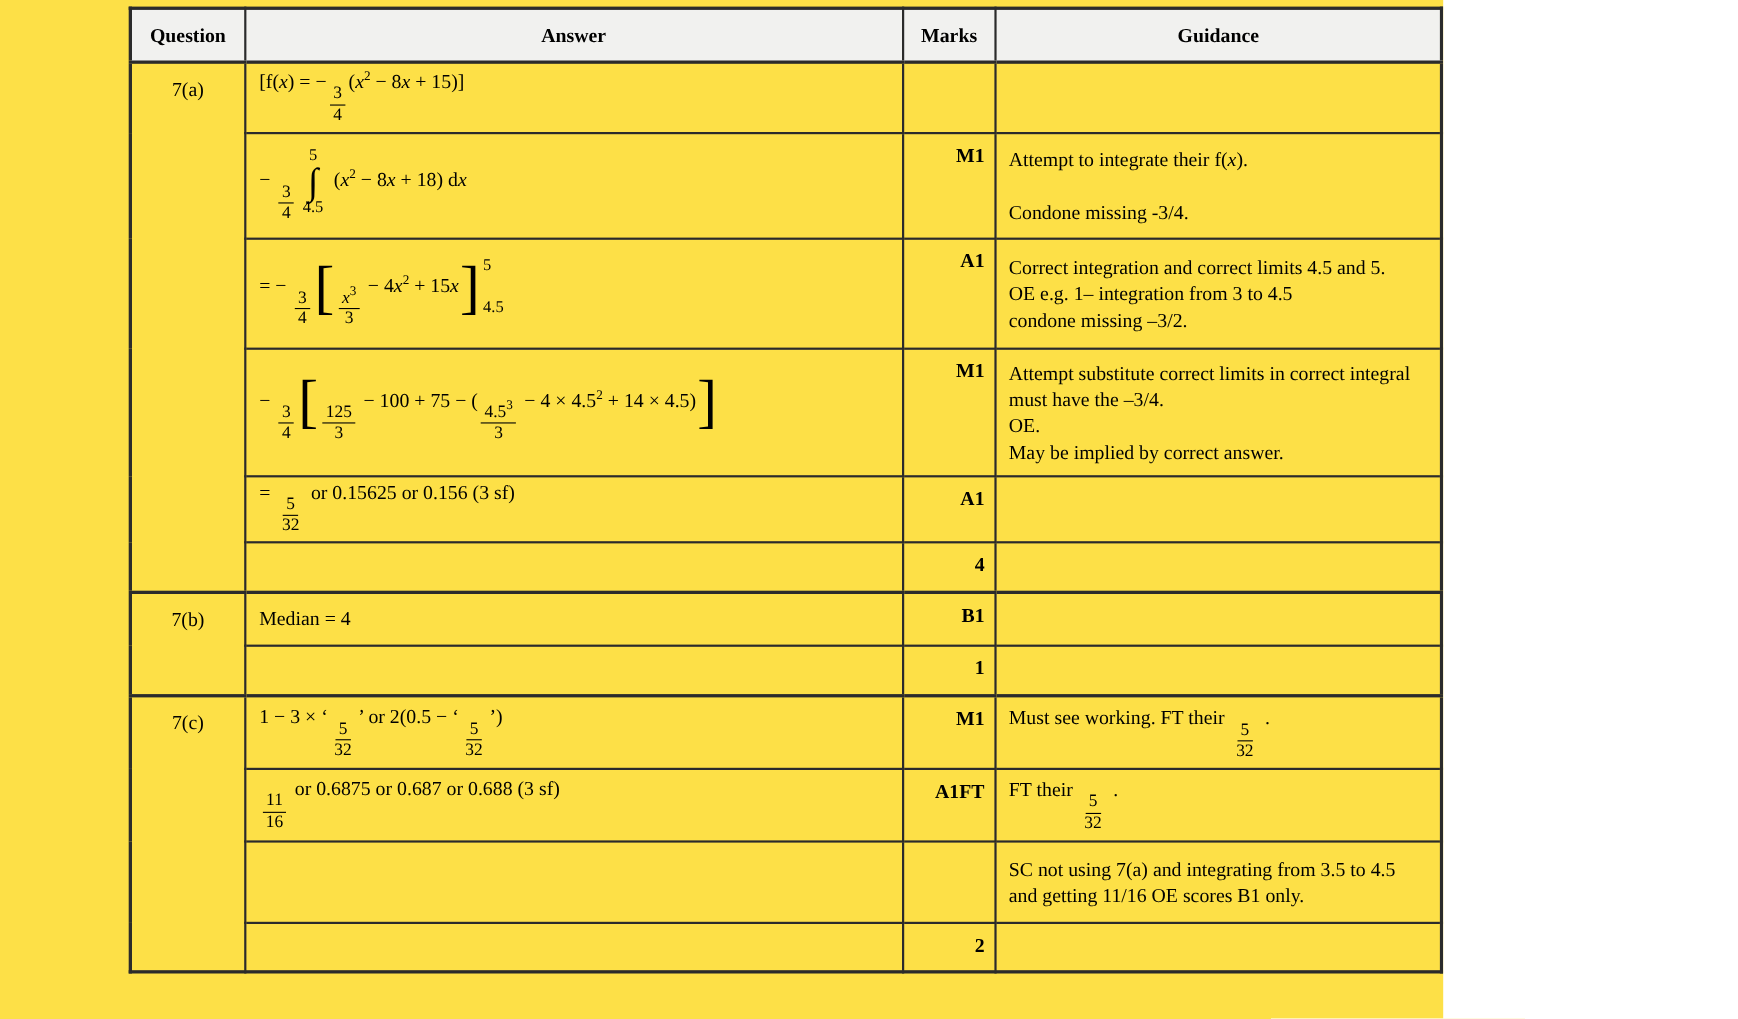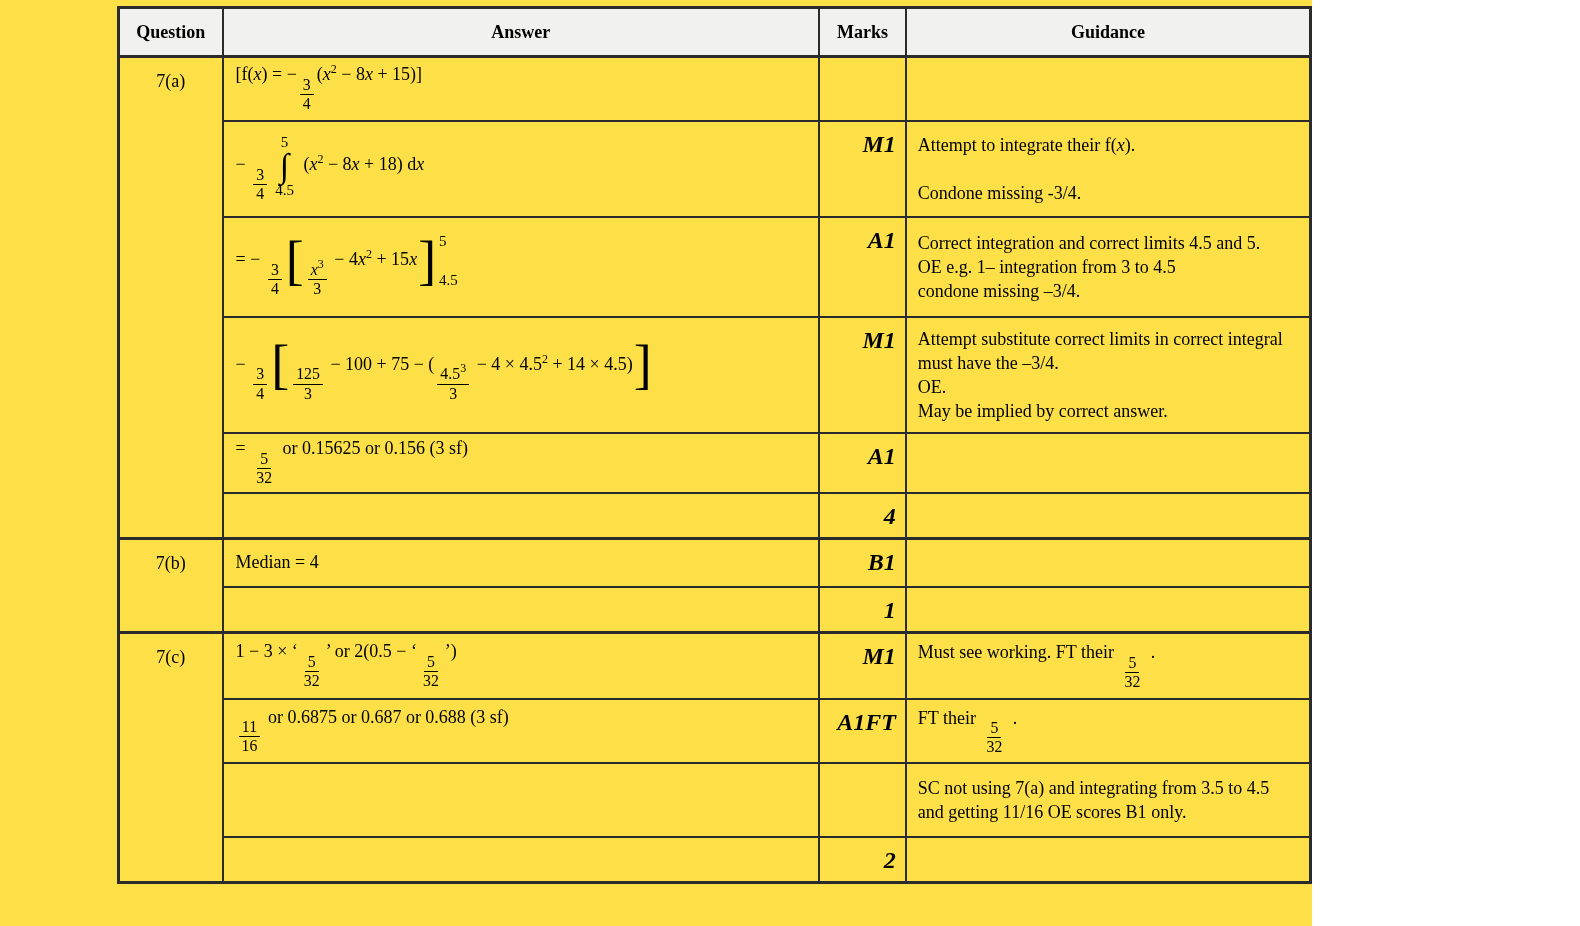--- a/index.html
+++ b/index.html
@@ -6,21 +6,21 @@
   .page{position:relative;width:1312px;height:926px;background:#fde047;overflow:hidden;
         font-family:"Liberation Serif","DejaVu Serif",serif;color:#000;}
   table.ms{position:absolute;left:117px;top:6px;border-collapse:collapse;table-layout:fixed;
            border:3px solid #2b2b2b;}
   .ms th,.ms td{border:2px solid #2b2b2b;padding:0;}
   .ms thead th{background:#f1f1ef;height:46px;font-size:18px;font-weight:bold;
                text-align:center;vertical-align:middle;border-bottom:3px solid #2b2b2b;}
   tr.block-start td{border-top:3px solid #2b2b2b;}
   td.qcell{text-align:center;vertical-align:top;padding-top:13px;font-size:18px;}
   td.acell{vertical-align:middle;text-align:left;padding-left:12px;padding-right:6px;font-size:18px;}
-  td.mcell{vertical-align:top;text-align:right;padding:9px 9px 0 15px;font-size:24px;font-weight:bold;font-style:italic;}
+  td.mcell{vertical-align:top;text-align:right;padding:9px 9px 0 15px;font-size:18px;font-weight:bold;}
   td.gcell{vertical-align:middle;text-align:left;padding:6px 4px 6px 11px;font-size:18px;}
   .gline{display:block;line-height:24px;}
   .mi{font-style:italic;}
   .mb{font-weight:normal;}
   .msup{font-size:12px;vertical-align:7px;line-height:0;}
   .frac{display:inline-flex;flex-direction:column;align-items:center;vertical-align:-0.6em;
         margin:0 3px;line-height:1.15;font-size:0.88em;}
   .frac .num{padding:0 3px;border-bottom:1px solid #000;}
   .frac .den{padding:0 3px;}
   .intwrap{display:inline-flex;flex-direction:column;align-items:center;vertical-align:middle;
@@ -84,21 +84,21 @@
               <span class="num"><span class="mi">x</span><span class="msup">3</span></span>
               <span class="den"><span class="mtext">3</span></span>
             </span><span class="mtext"> − 4</span><span class="mi">x</span><span class="msup">2</span><span class="mtext"> + 15</span><span class="mi">x</span><span class="bigb">]</span><span class="limstack">
               <span class="ltop">5</span>
               <span class="lbot">4.5</span>
             </span></td>
           <td class="mcell">A1</td>
           <td class="gcell">
             <div class="gline"><span class="mtext">Correct integration and correct limits 4.5 and 5.</span></div>
             <div class="gline"><span class="mtext">OE e.g. 1– integration from 3 to 4.5</span></div>
-            <div class="gline"><span class="mtext">condone missing –3/4.</span></div>
+            <div class="gline"><span class="mtext">condone missing –3/2.</span></div>
           </td>
         </tr>
         <tr style="height: 116px;">
           <td class="acell"><span class="mtext">− </span><span class="frac">
               <span class="num"><span class="mtext">3</span></span>
               <span class="den"><span class="mtext">4</span></span>
             </span><span class="bigb">[</span><span class="frac">
               <span class="num"><span class="mtext">125</span></span>
               <span class="den"><span class="mtext">3</span></span>
             </span><span class="mtext"> − 100 + 75 − (</span><span class="frac">

